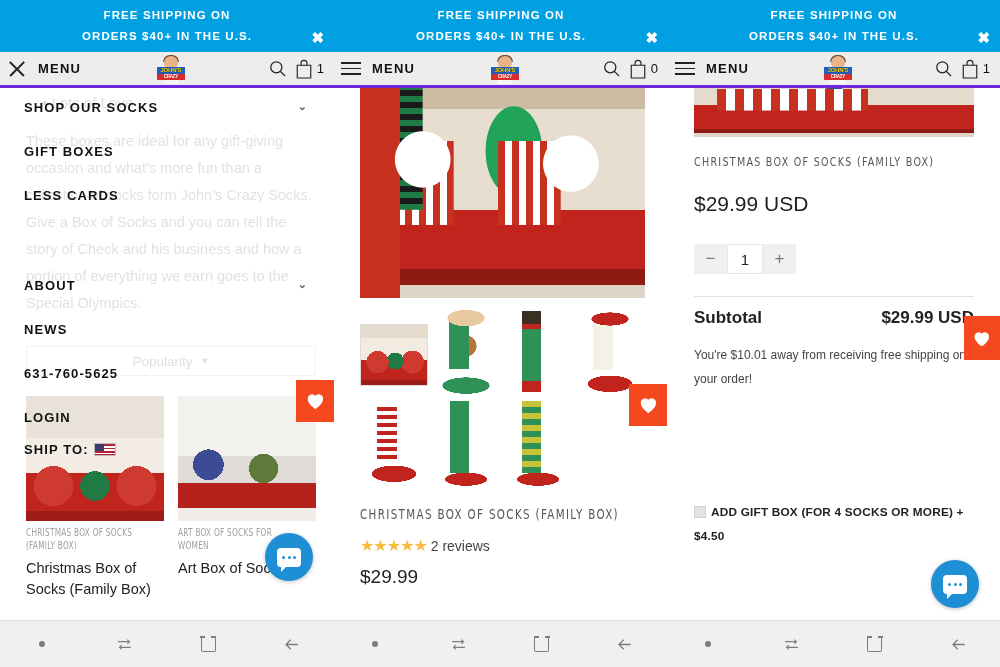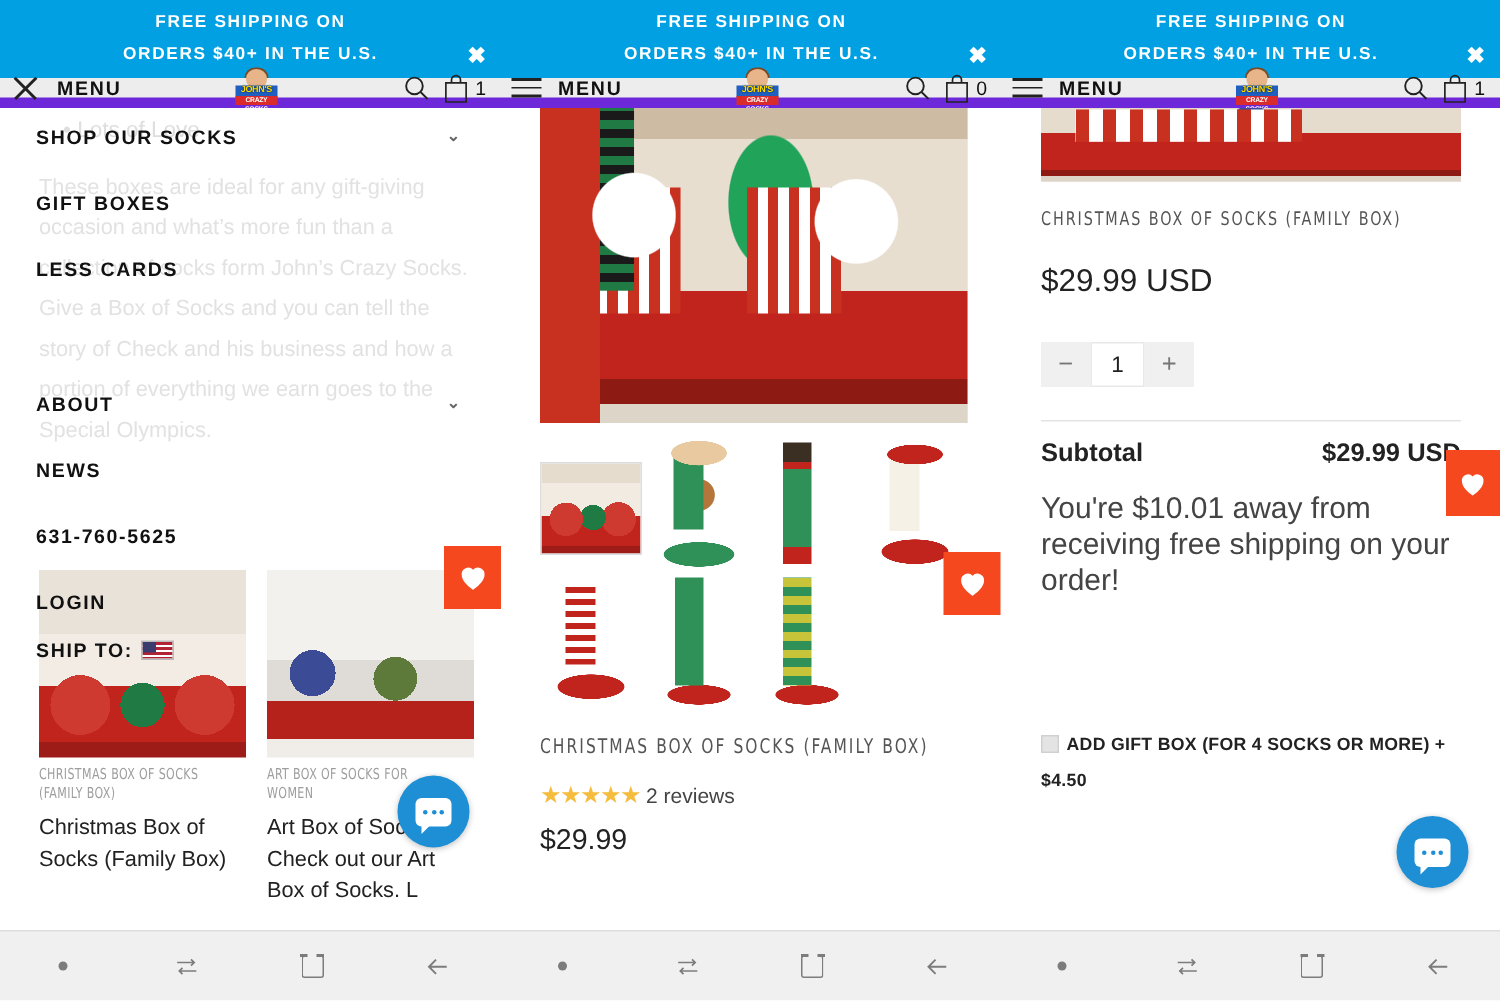--- a/index.html
+++ b/index.html
@@ -31,23 +31,23 @@
     line-height: 21px;
   }
   .promo .close {
     position: absolute; right: 10px; top: 30px;
     font-size: 15px; font-weight: bold; line-height: 1;
     cursor: pointer;
   }
 
   
   .hdr {
-    height: 20px; background: #EDEDED;
+    height: 36px; background: #EDEDED;
     display: flex; align-items: center;
-    border-bottom: 7px solid #6d28d9;
+    border-bottom: 3px solid #6d28d9;
     position: relative;
   }
   .hdr .menu-ico { width: 34px; display: flex; align-items: center; justify-content: center; }
   .hdr .menu-lbl {
     font-size: 13px; font-weight: bold; letter-spacing: 1.2px; color: #111;
     margin-left: 4px;
   }
   .hdr .spacer { flex: 1; }
   .hdr .logo { width: 36px; height: 28px; display: flex; align-items: center; justify-content: center; }
   .hdr .search-ico { width: 34px; display: flex; align-items: center; justify-content: center; }
@@ -238,21 +238,21 @@
     height: 1px; background: #e3e3e3;
   }
   .subtotal-row {
     position: absolute; left: 26px; top: 220px; width: 280px;
     display: flex; justify-content: space-between; align-items: baseline;
   }
   .subtotal-row .lbl { font-size: 17px; font-weight: bold; color: #222; }
   .subtotal-row .val { font-size: 17px; font-weight: bold; color: #222; }
   .ship-msg {
     position: absolute; left: 26px; top: 255px; width: 282px;
-    font-size: 20px; color: #444; line-height: 24px;
+    font-size: 12px; color: #444; line-height: 24px;
   }
   .opt {
     position: absolute; left: 26px; width: 290px;
     font-size: 11.8px; font-weight: bold; color: #222;
     letter-spacing: 0.2px; line-height: 24px;
   }
   .opt .cb {
     display: inline-block; width: 12px; height: 12px;
     background: #E4E4E4; border: 1px solid #d0d0d0;
     vertical-align: -2px; margin-right: 5px; cursor: pointer;
@@ -343,40 +343,43 @@
         <span class="cart-num">1</span>
       </div>
     </div>
 
     <div class="p1body">
 
       <div class="ghost ghost-bullet">•  Lots of Love</div>
       <div class="ghost ghost-para">These boxes are ideal for any gift-giving occasion and what’s more fun than a collection of socks form John’s Crazy Socks. Give a Box of Socks and you can tell the story of Check and his business and how a portion of everything we earn goes to the Special Olympics.</div>
 
       <div class="ghost-filters">
+        <div class="gf-box">
+          <span>Popularity</span>
+          <span class="caret">▼</span>
+        </div>
       </div>
 
       <div class="ghost-grid">
         <div class="gcard">
           <div class="gimg" style="background:
                  radial-gradient(circle at 20% 72%, #cf3a30 0 14%, transparent 14%),
                  radial-gradient(circle at 50% 72%, #1f7a43 0 13%, transparent 13%),
                  radial-gradient(circle at 80% 72%, #cf3a30 0 14%, transparent 14%),
                  linear-gradient(#e9e2d8 0 34%, #f2ece4 34% 62%, #c0241d 62% 92%, #9d1c17 92% 100%);"></div>
           <div class="gtitle-sm">Christmas Box of Socks (Family Box)</div>
           <div class="gtitle-lg">Christmas Box of Socks (Family Box)</div>
         </div>
         <div class="gcard">
           <div class="gimg" style="background:
                  radial-gradient(circle at 22% 55%, #3b4b96 0 12%, transparent 12%),
                  radial-gradient(circle at 62% 58%, #5d7a3a 0 13%, transparent 13%),
                  linear-gradient(#f3f1ee 0 48%, #dfdbd6 48% 70%, #b5221c 70% 90%, #f0ece8 90% 100%);"></div>
           <div class="gtitle-sm">Art Box of Socks for Women</div>
           <div class="gtitle-lg">Art Box of Socks</div>
-          <div class="gdesc">Check out our Art Box of Socks. L</div>
 
         </div>
       </div>
 
       <div class="menu-overlay">
         <div class="mitem" style="top:12px">SHOP OUR SOCKS</div>
         <div class="mcaret mitem" style="top:12px;left:auto;right:26px">⌄</div>
         <div class="mitem" style="top:56px">GIFT BOXES</div>
         <div class="mitem" style="top:100px">LESS CARDS</div>
         <div class="mitem" style="top:190px">ABOUT</div>

